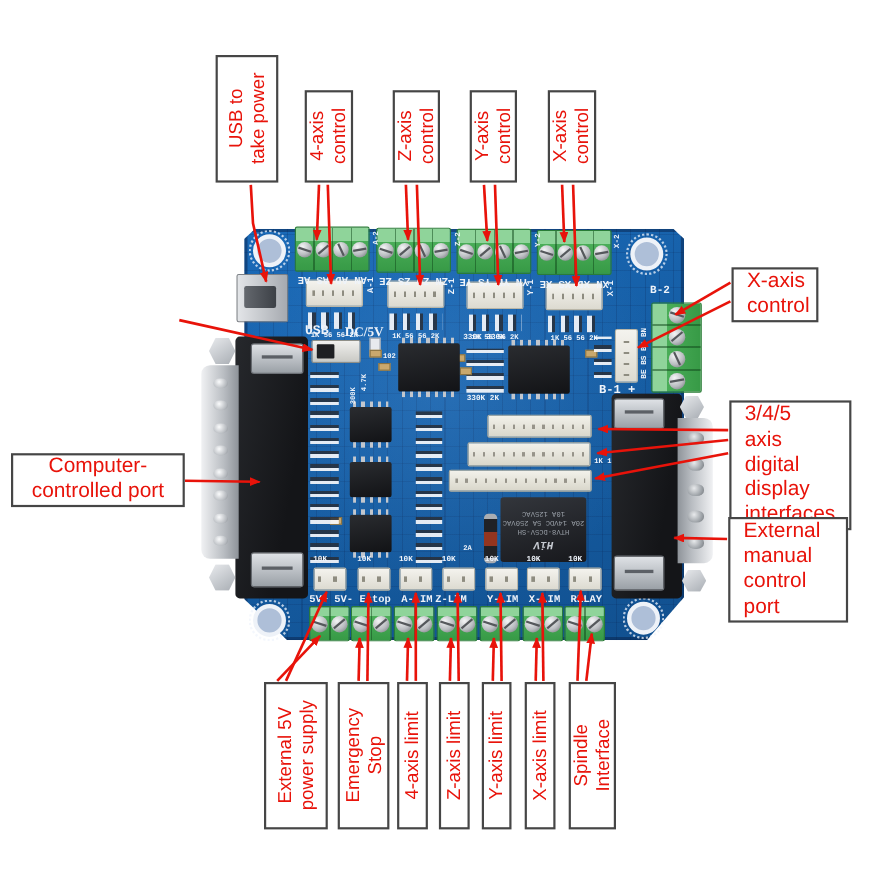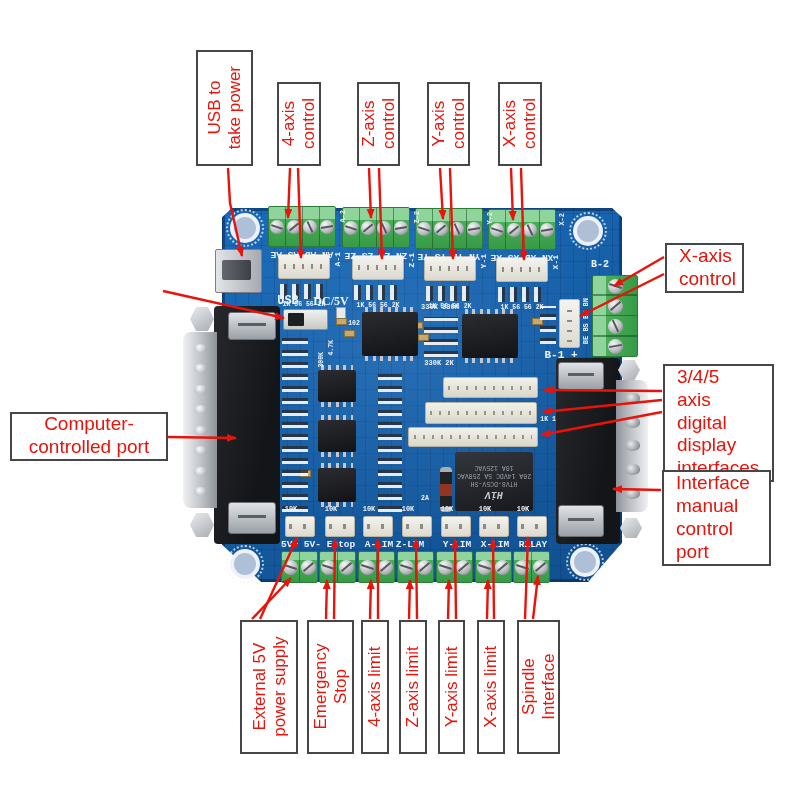--- a/index.html
+++ b/index.html
@@ -405,21 +405,21 @@
 control</span>
     </div>
   <div class="callout leftal" style="left:663px;top:328px;width:111px;height:118px;margin-top:36px;">
     <span class="t">3/4/5
 axis
 digital
 display
 interfaces</span>
     </div>
   <div class="callout leftal" style="left:662px;top:470px;width:109px;height:96px;">
-    <span class="t">Interface
+    <span class="t">External
 manual
 control
 port</span>
     </div>
 
   <div class="callout vert" style="left:240px;top:620px;width:58px;height:134px;">
     <span class="t">External 5V
 power supply</span>
     </div>
   <div class="callout vert" style="left:307px;top:620px;width:47px;height:134px;">

